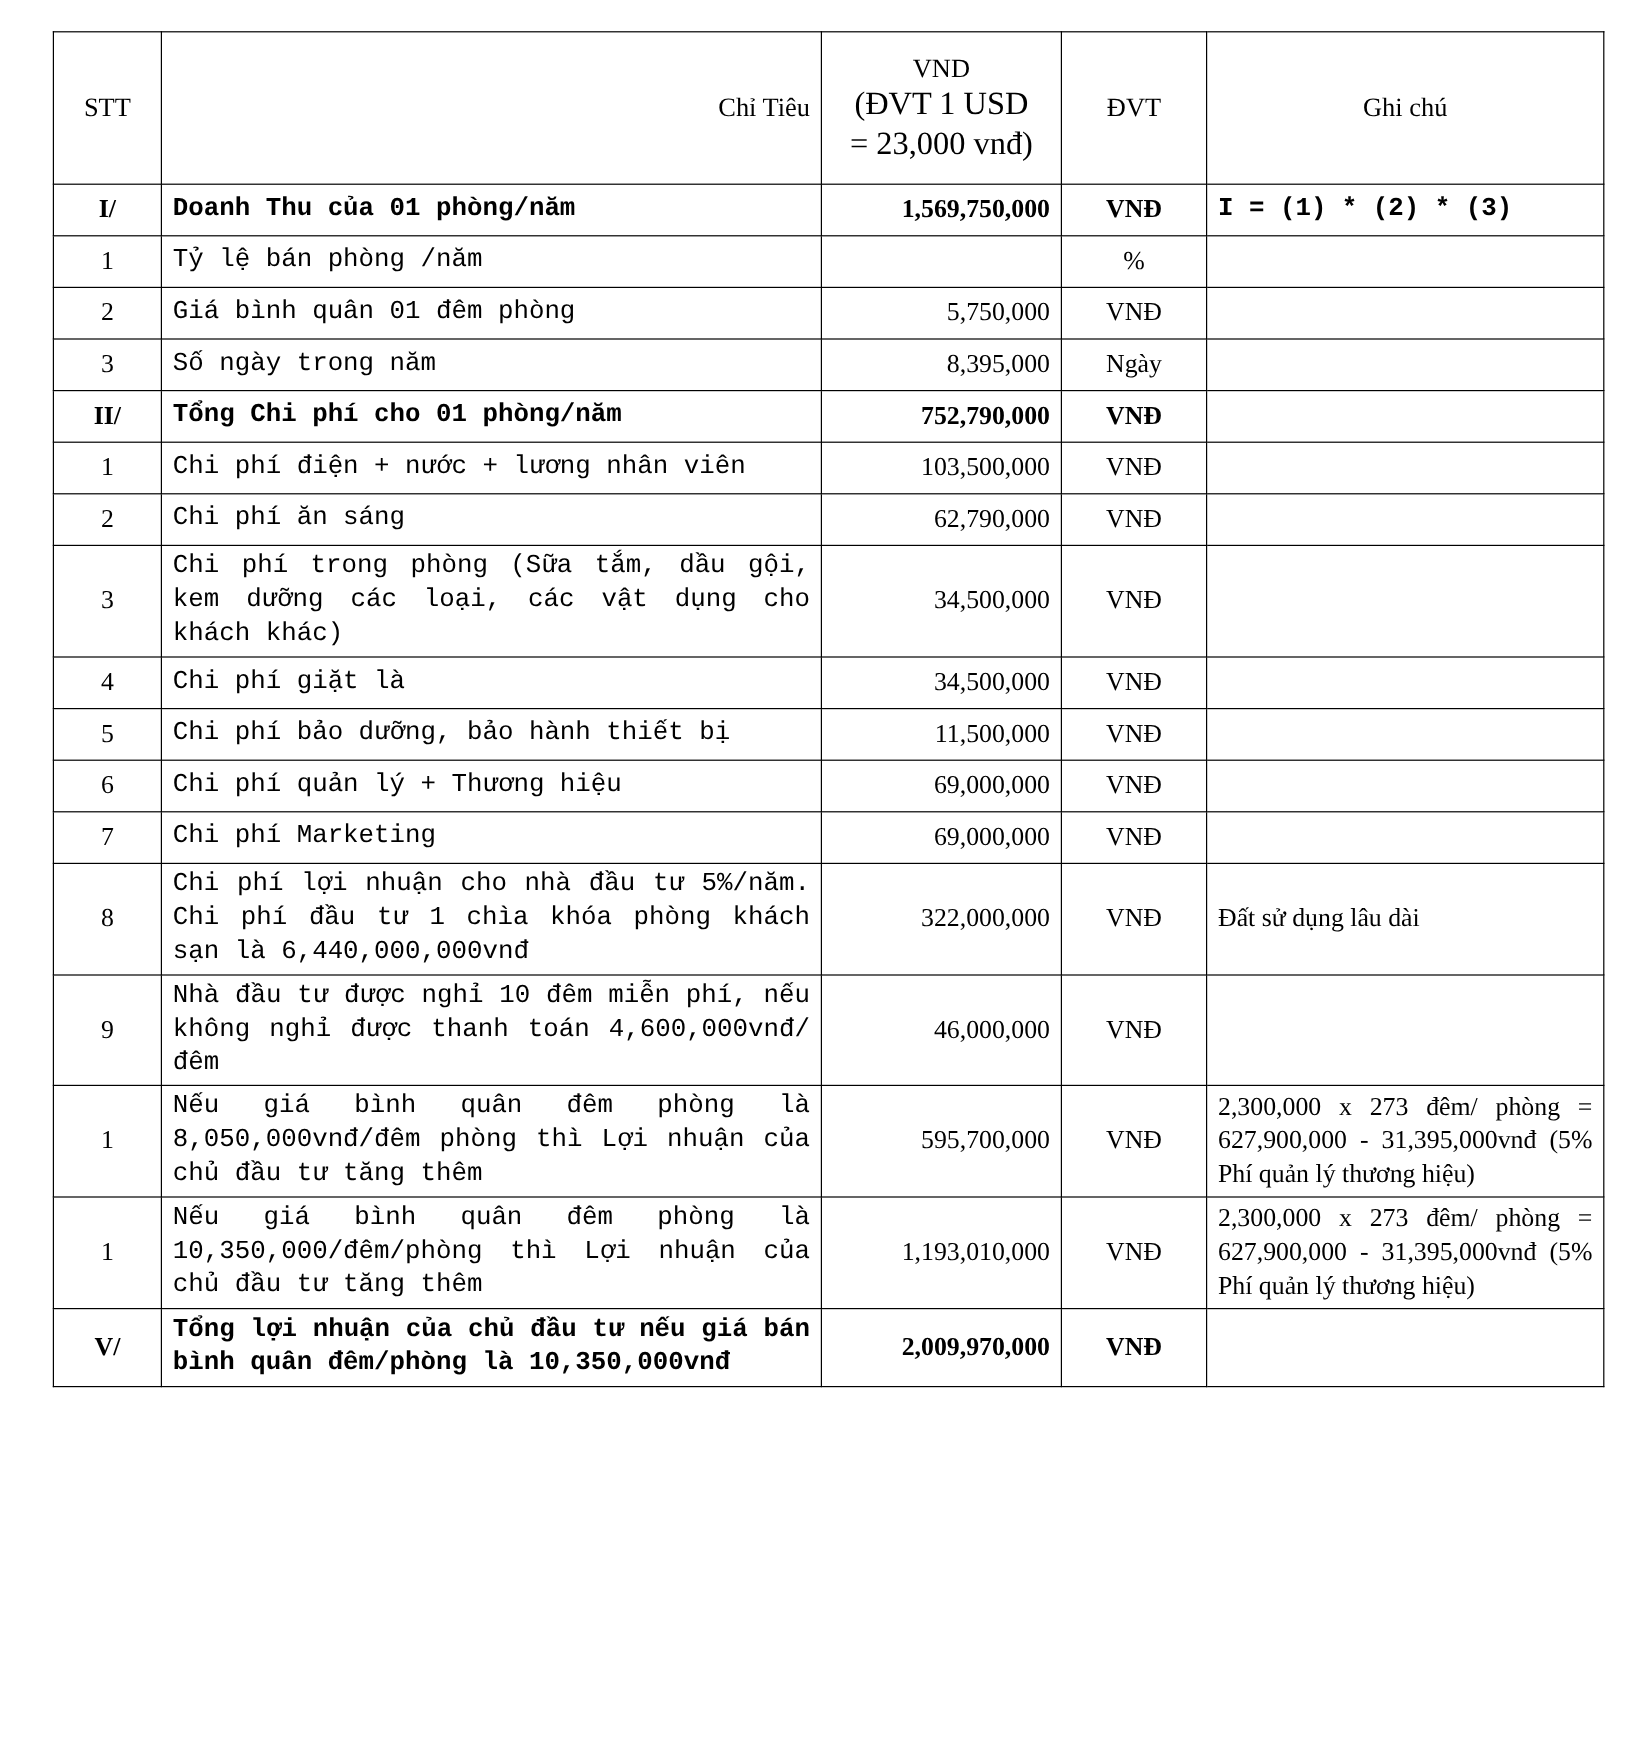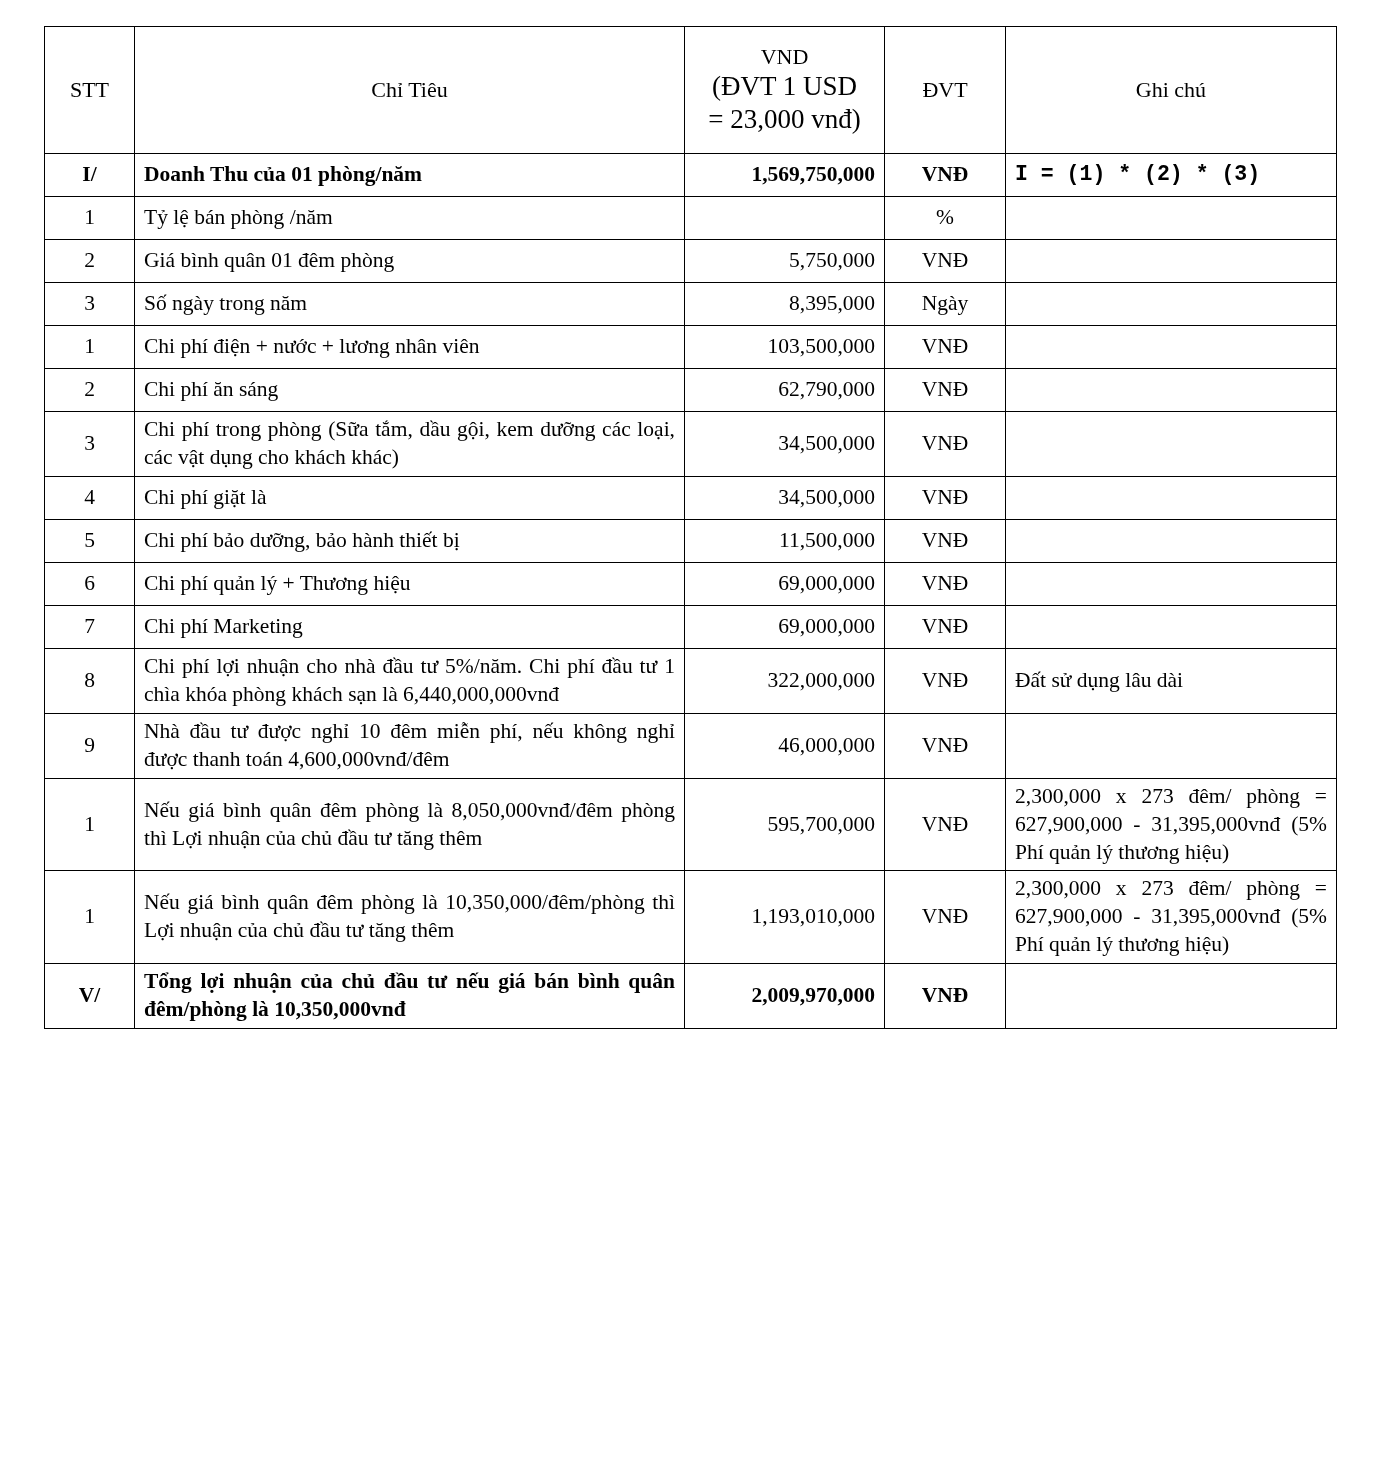--- a/index.html
+++ b/index.html
@@ -51,21 +51,21 @@
     font-size: 22px;
   }
   thead th.vnd-head { line-height: 1.22; }
   thead th .sub {
     display: block;
     font-weight: normal;
     font-size: 27px;
   }
 
   td.stt    { text-align: center; }
-  td.item   { text-align: justify; text-justify: inter-word; hyphens: none; }
+  td.item   { text-align: justify; text-justify: inter-word; hyphens: none; font-family: Liberation Mono, monospace; }
   td.val    { text-align: right; white-space: normal; word-break: break-all; }
   td.unit   { text-align: center; }
   td.note   { text-align: justify; text-justify: inter-word; }
 
   tr.section td { font-weight: bold; }
   tr.section td.val { font-weight: bold; }
   tr.section td.unit { font-weight: bold; }
   tr.section td.note { font-weight: bold; font-family: Liberation Mono, monospace; }
 
   tr.simple td { height: 34px; }
@@ -78,21 +78,21 @@
     <colgroup>
       <col class="c-stt">
         <col class="c-item">
         <col class="c-vnd">
         <col class="c-dvt">
         <col class="c-note">
     </colgroup>
     <thead>
       <tr>
         <th>STT</th>
-        <th style="text-align:center;">Chỉ Tiêu</th>
+        <th style="text-align:right;">Chỉ Tiêu</th>
         <th class="vnd-head">
           <span>VND</span>
           <span class="sub">(ĐVT 1 USD</span>
           <span class="sub">= 23,000 vnđ)</span>
         </th>
         <th>ĐVT</th>
         <th>Ghi chú</th>
       </tr>
     </thead>
     <tbody id="tbody">
@@ -117,20 +117,27 @@
           <td class="unit">VNĐ</td>
           <td class="note"></td>
         </tr>
         <tr class=" simple">
           <td class="stt">3</td>
           <td class="item">Số ngày trong năm</td>
           <td class="val">8,395,000</td>
           <td class="unit">Ngày</td>
           <td class="note"></td>
         </tr>
+        <tr class="section simple">
+          <td class="stt">II/</td>
+          <td class="item">Tổng Chi phí cho 01 phòng/năm</td>
+          <td class="val">752,790,000</td>
+          <td class="unit">VNĐ</td>
+          <td class="note"></td>
+        </tr>
         <tr class=" simple">
           <td class="stt">1</td>
           <td class="item">Chi phí điện + nước + lương nhân viên</td>
           <td class="val">103,500,000</td>
           <td class="unit">VNĐ</td>
           <td class="note"></td>
         </tr>
         <tr class=" simple">
           <td class="stt">2</td>
           <td class="item">Chi phí ăn sáng</td>

